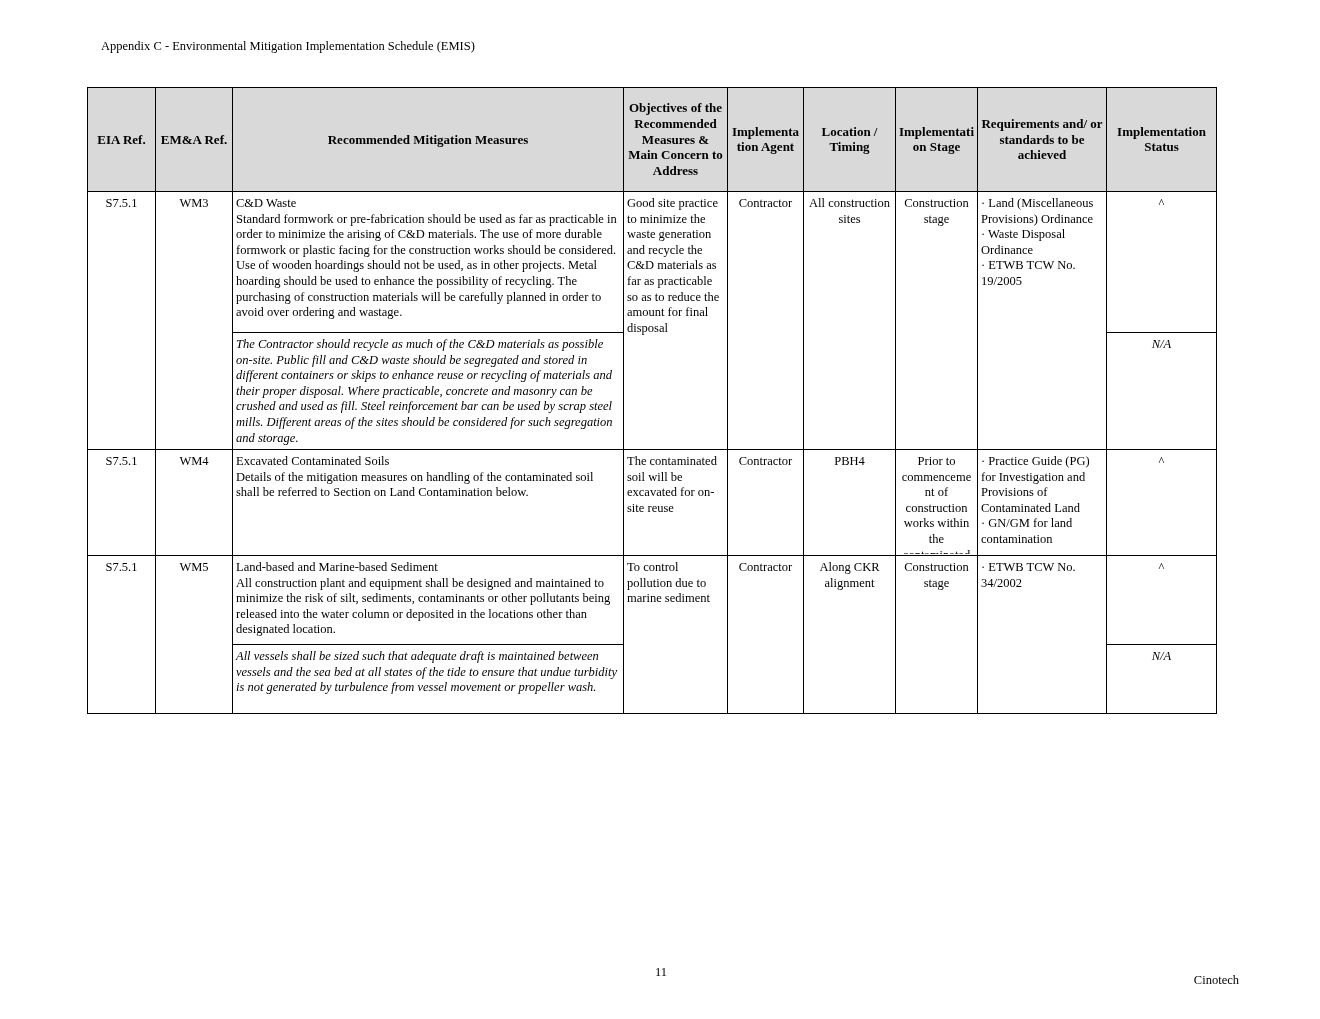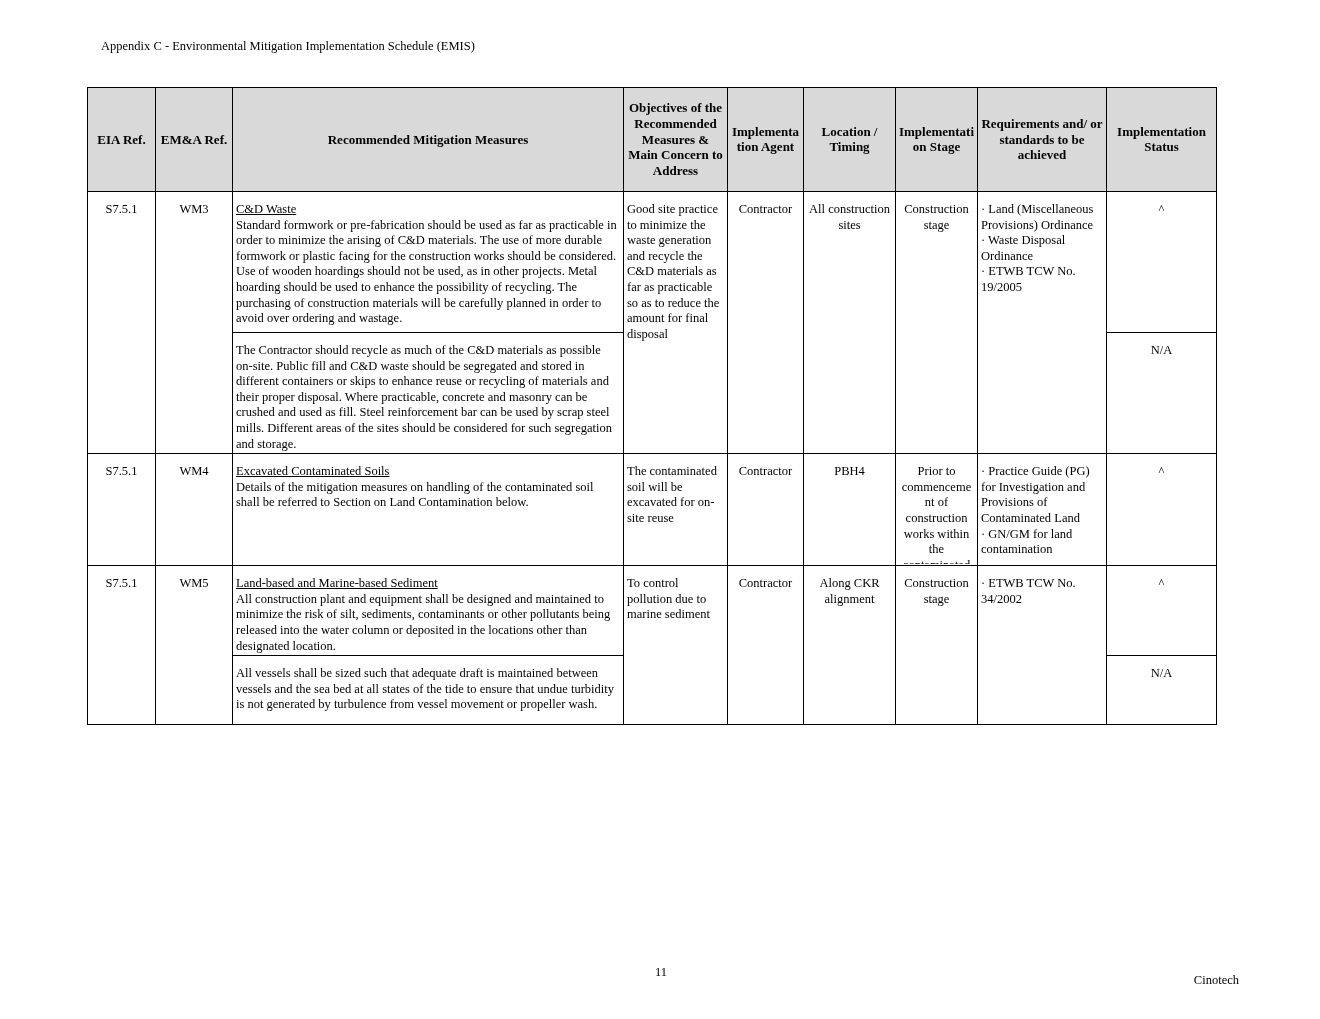--- a/index.html
+++ b/index.html
@@ -20,43 +20,43 @@
     position: absolute; left: 87px; top: 87px;
     width: 1129px;
     border-collapse: collapse;
     table-layout: fixed;
   }
   table.emis th, table.emis td {
     border: 1px solid #000;
     vertical-align: top;
     font-size: 12.5px;
     line-height: 15.6px;
-    padding: 10px 3px 1px 3px;
+    padding: 4px 3px 1px 3px;
     overflow: hidden;
   }
   table.emis th {
     background: #d9d9d9;
     vertical-align: middle;
     text-align: center;
     font-weight: bold;
     font-size: 13px;
     line-height: 15.8px;
     padding: 12px 2px;
   }
   .bw { overflow-wrap: break-word; word-wrap: break-word; }
   .c { text-align: center; }
-  .u { text-decoration: underline; }
+  .u { }
   .pre { white-space: pre-line; }
   tr.h-header { height: 78px; }
   tr.r-wm3a { height: 141px; }
   tr.r-wm3b { height: 117px; }
   tr.r-wm4  { height: 105px; }
   tr.r-wm5a { height: 89px; }
   tr.r-wm5b { height: 69px; }
-  td.subdiv { border-top-width: 2px; }
+  td.subdiv { border-top-width: 2px; font-style: italic; }
   .clip-stage { max-height: 100px; overflow: hidden; }
   .status-mark { font-size: 12px; }
   .footer-page {
     position: absolute; top: 965px; left: 1px;
     width: 1320px; text-align: center;
     font-size: 12.5px;
   }
   .footer-company {
     position: absolute; top: 965px; right: 81px;
     font-size: 12.5px;

